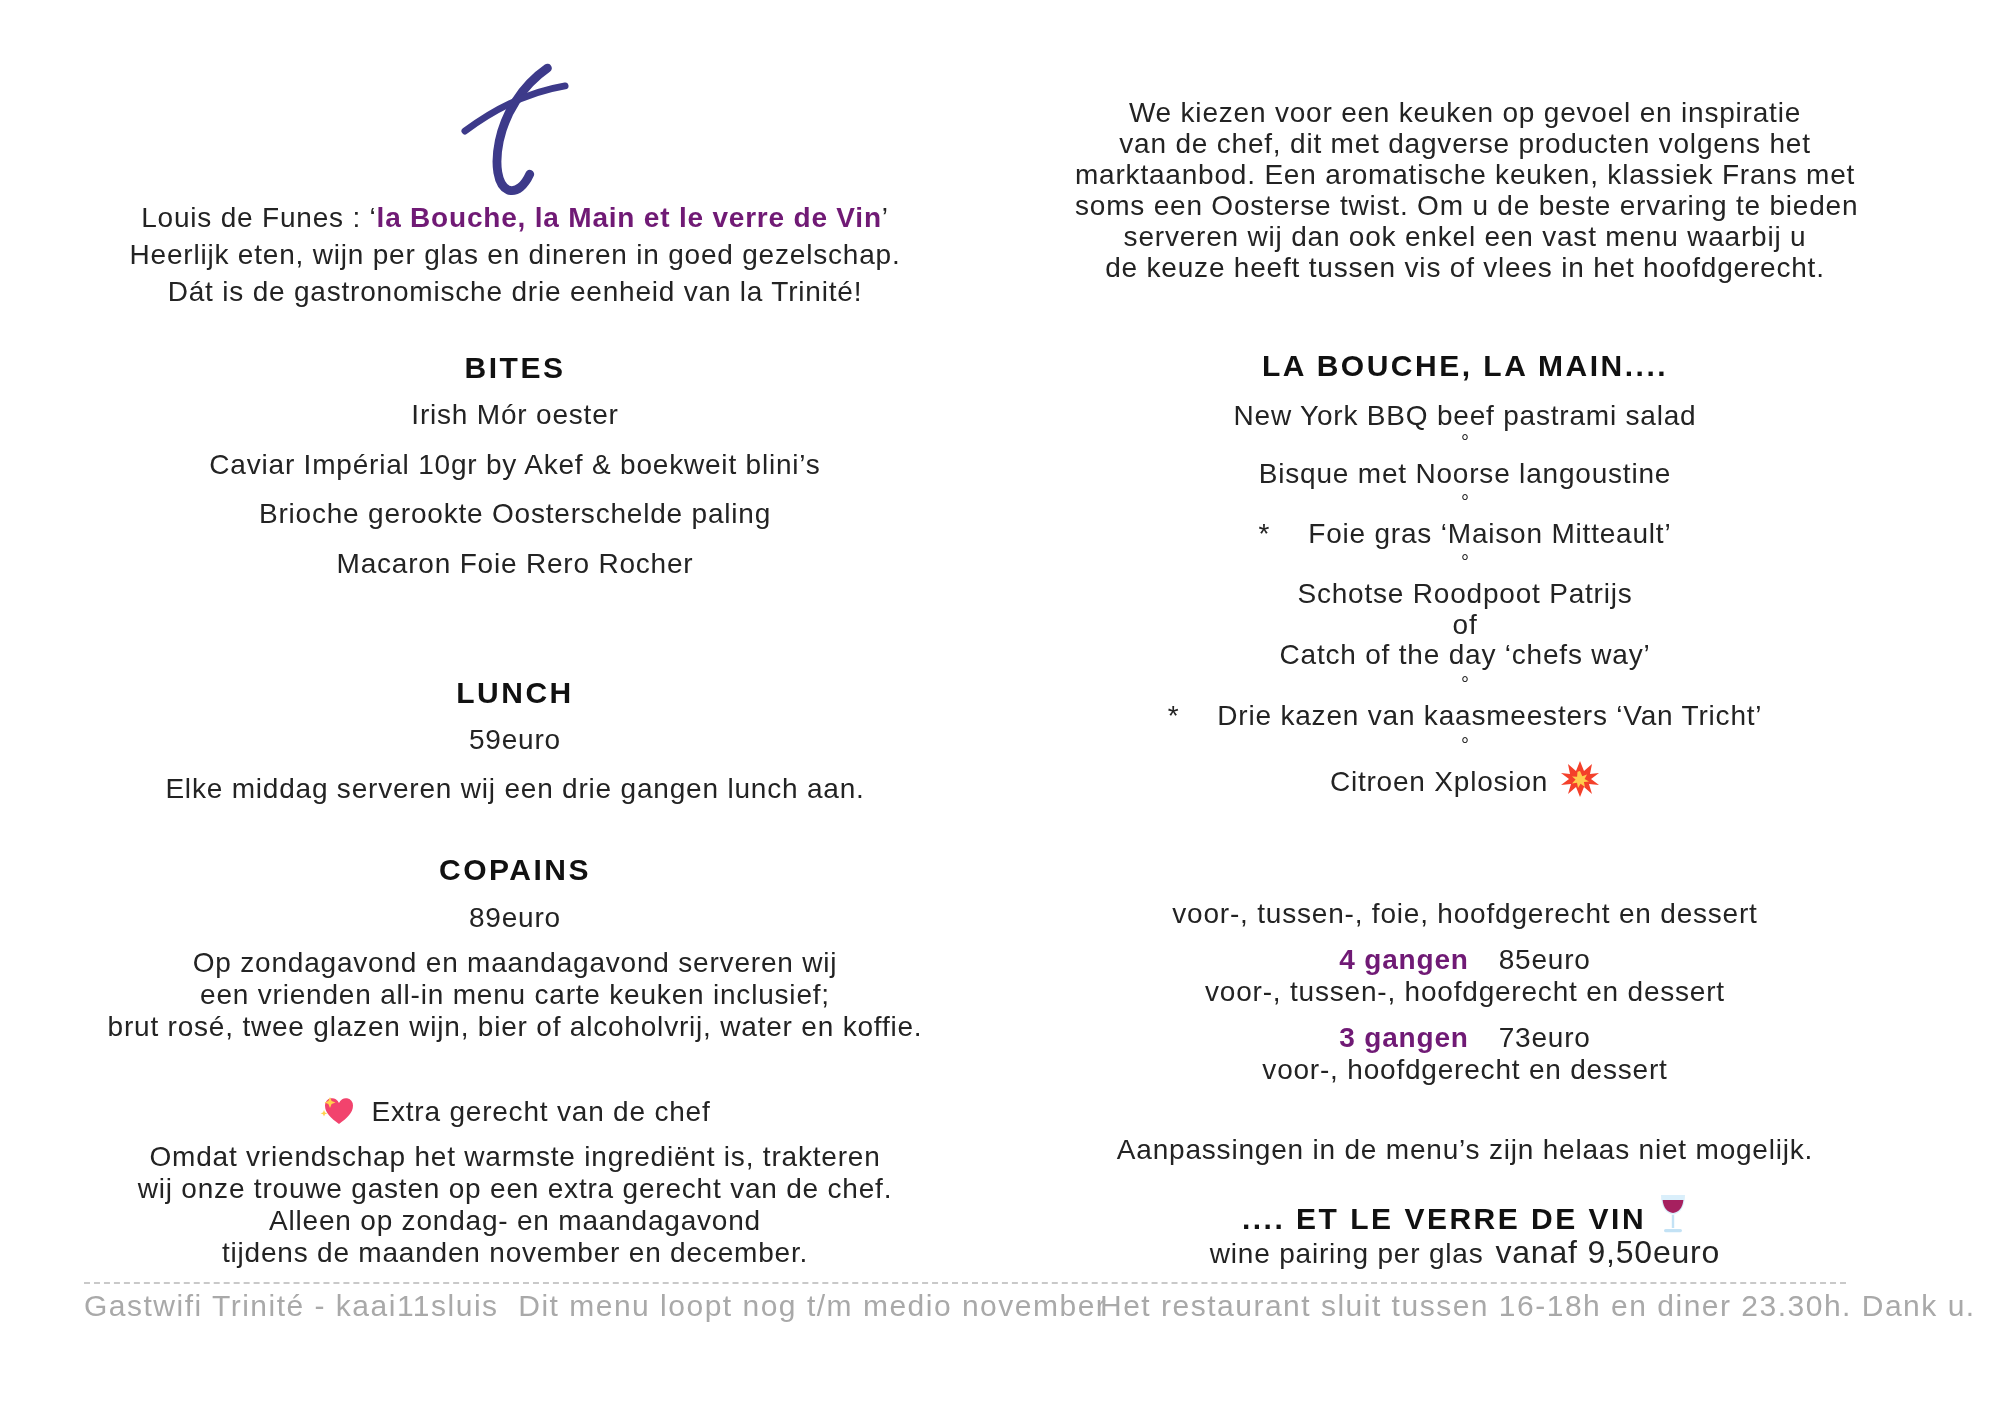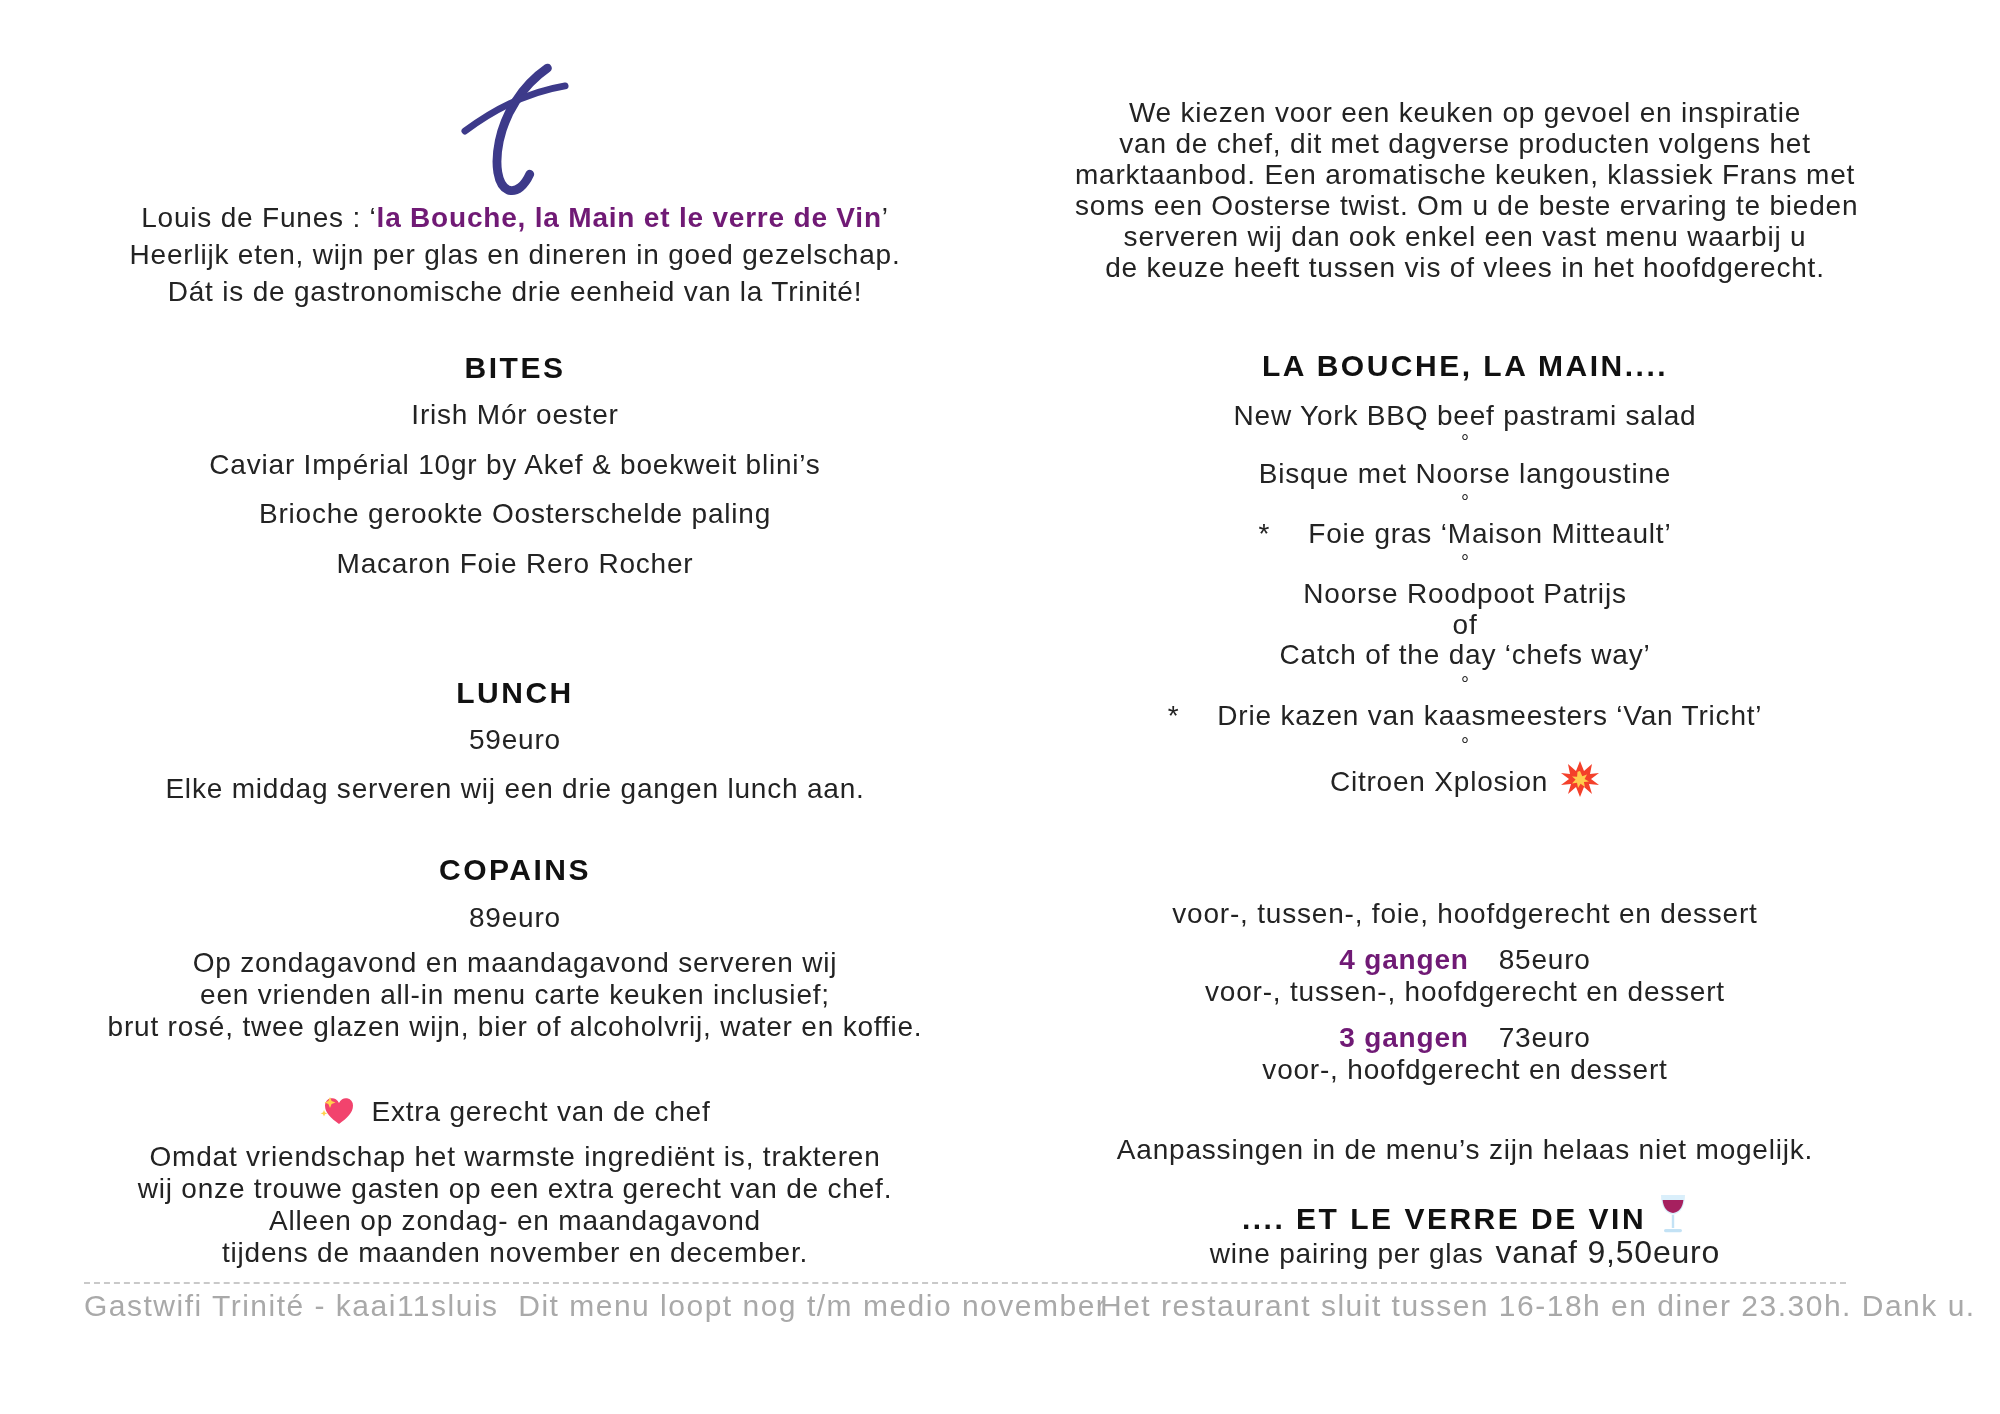--- a/index.html
+++ b/index.html
@@ -95,21 +95,21 @@
   <div class="blk R t-head nw" style="top:348px;">LA BOUCHE, LA MAIN....</div>
 
   <div class="blk R t-body nw" style="top:398px;">New York BBQ beef pastrami salad</div>
   <div class="blk R t-sep nw" style="top:430px;">°</div>
   <div class="blk R t-body nw" style="top:456px;">Bisque met Noorse langoustine</div>
   <div class="blk R t-sep nw" style="top:490px;">°</div>
   <div class="blk R t-body nw" style="top:516px;">
     <span class="star">*</span><span>Foie gras ‘Maison Mitteault’</span>
   </div>
   <div class="blk R t-sep nw" style="top:550px;">°</div>
-  <div class="blk R t-body nw" style="top:576px;">Noorse Roodpoot Patrijs</div>
+  <div class="blk R t-body nw" style="top:576px;">Schotse Roodpoot Patrijs</div>
   <div class="blk R t-body nw" style="top:607px;">of</div>
   <div class="blk R t-body nw" style="top:637px;">Catch of the day ‘chefs way’</div>
   <div class="blk R t-sep nw" style="top:672px;">°</div>
   <div class="blk R t-body nw" style="top:698px;">
     <span class="star">*</span><span>Drie kazen van kaasmeesters ‘Van Tricht’</span>
   </div>
   <div class="blk R t-sep nw" style="top:733px;">°</div>
   <div class="blk R t-body nw" style="top:760px;">
     <span>Citroen Xplosion</span><span class="icon-inline">
       <svg width="40" height="38" viewBox="0 0 40 38">

